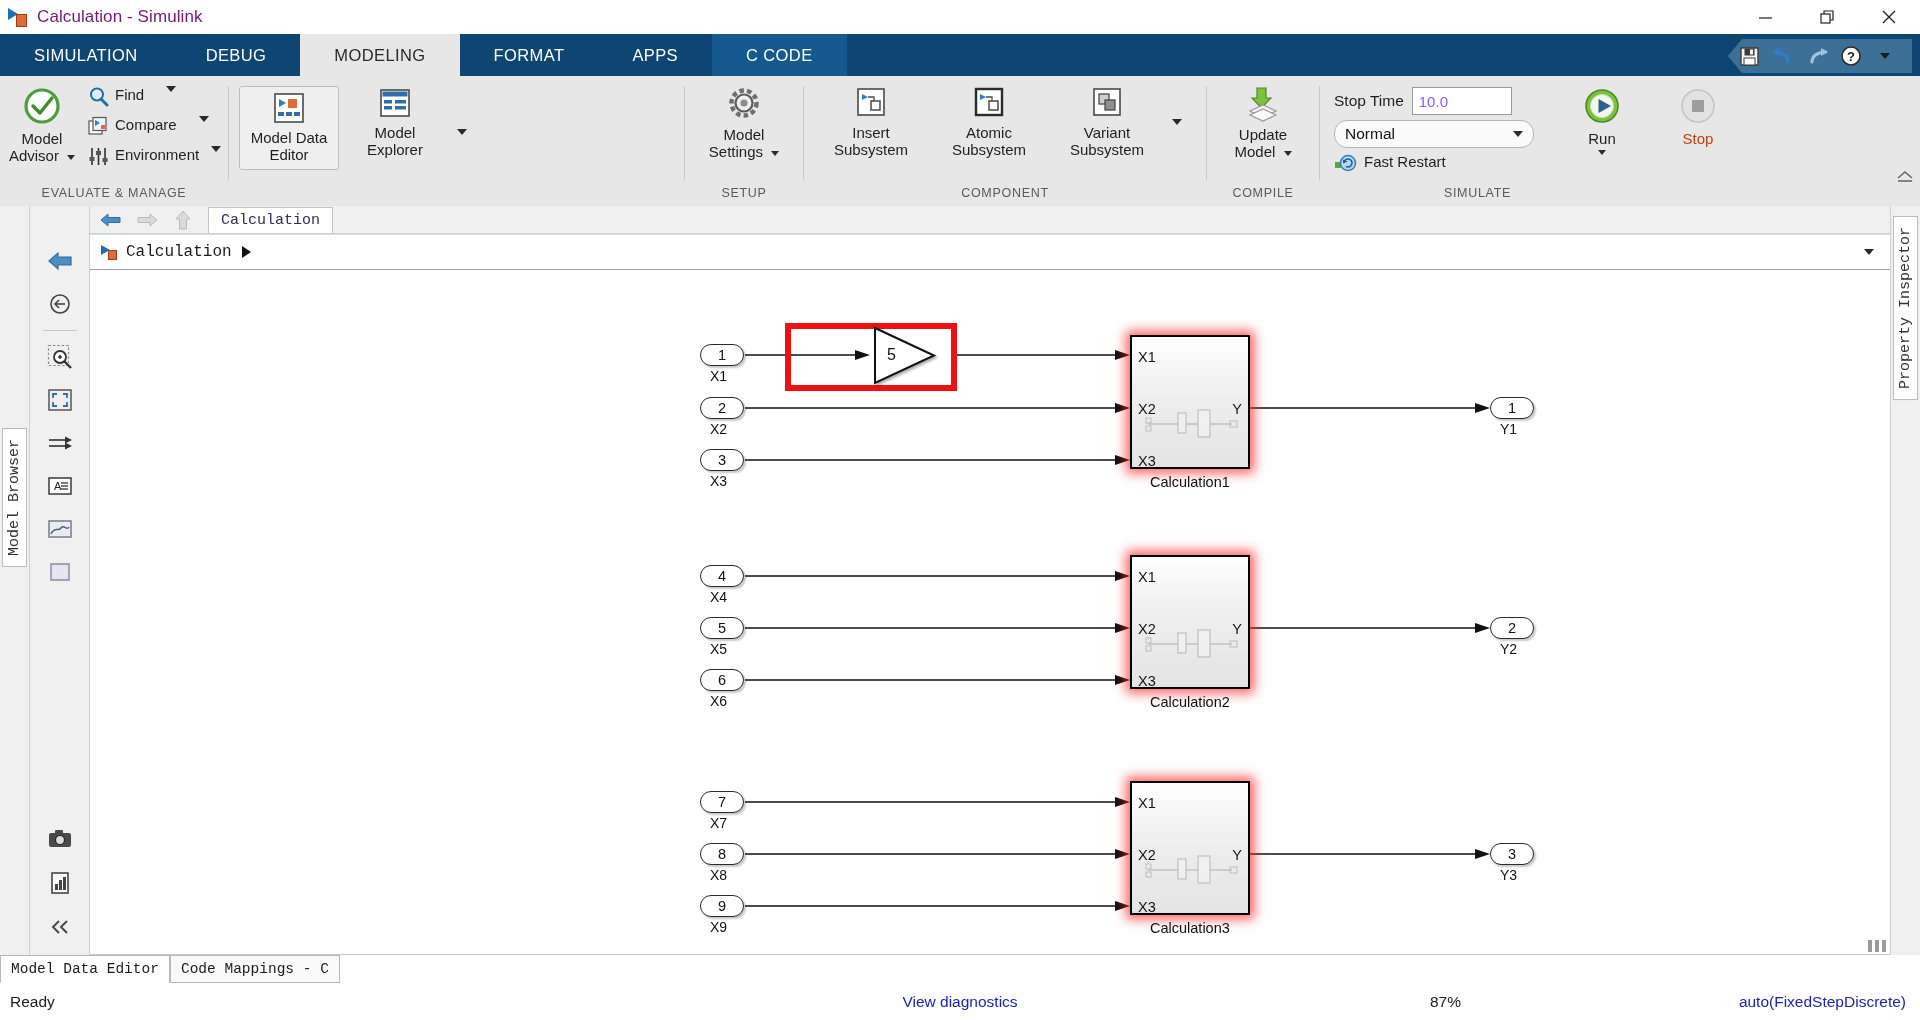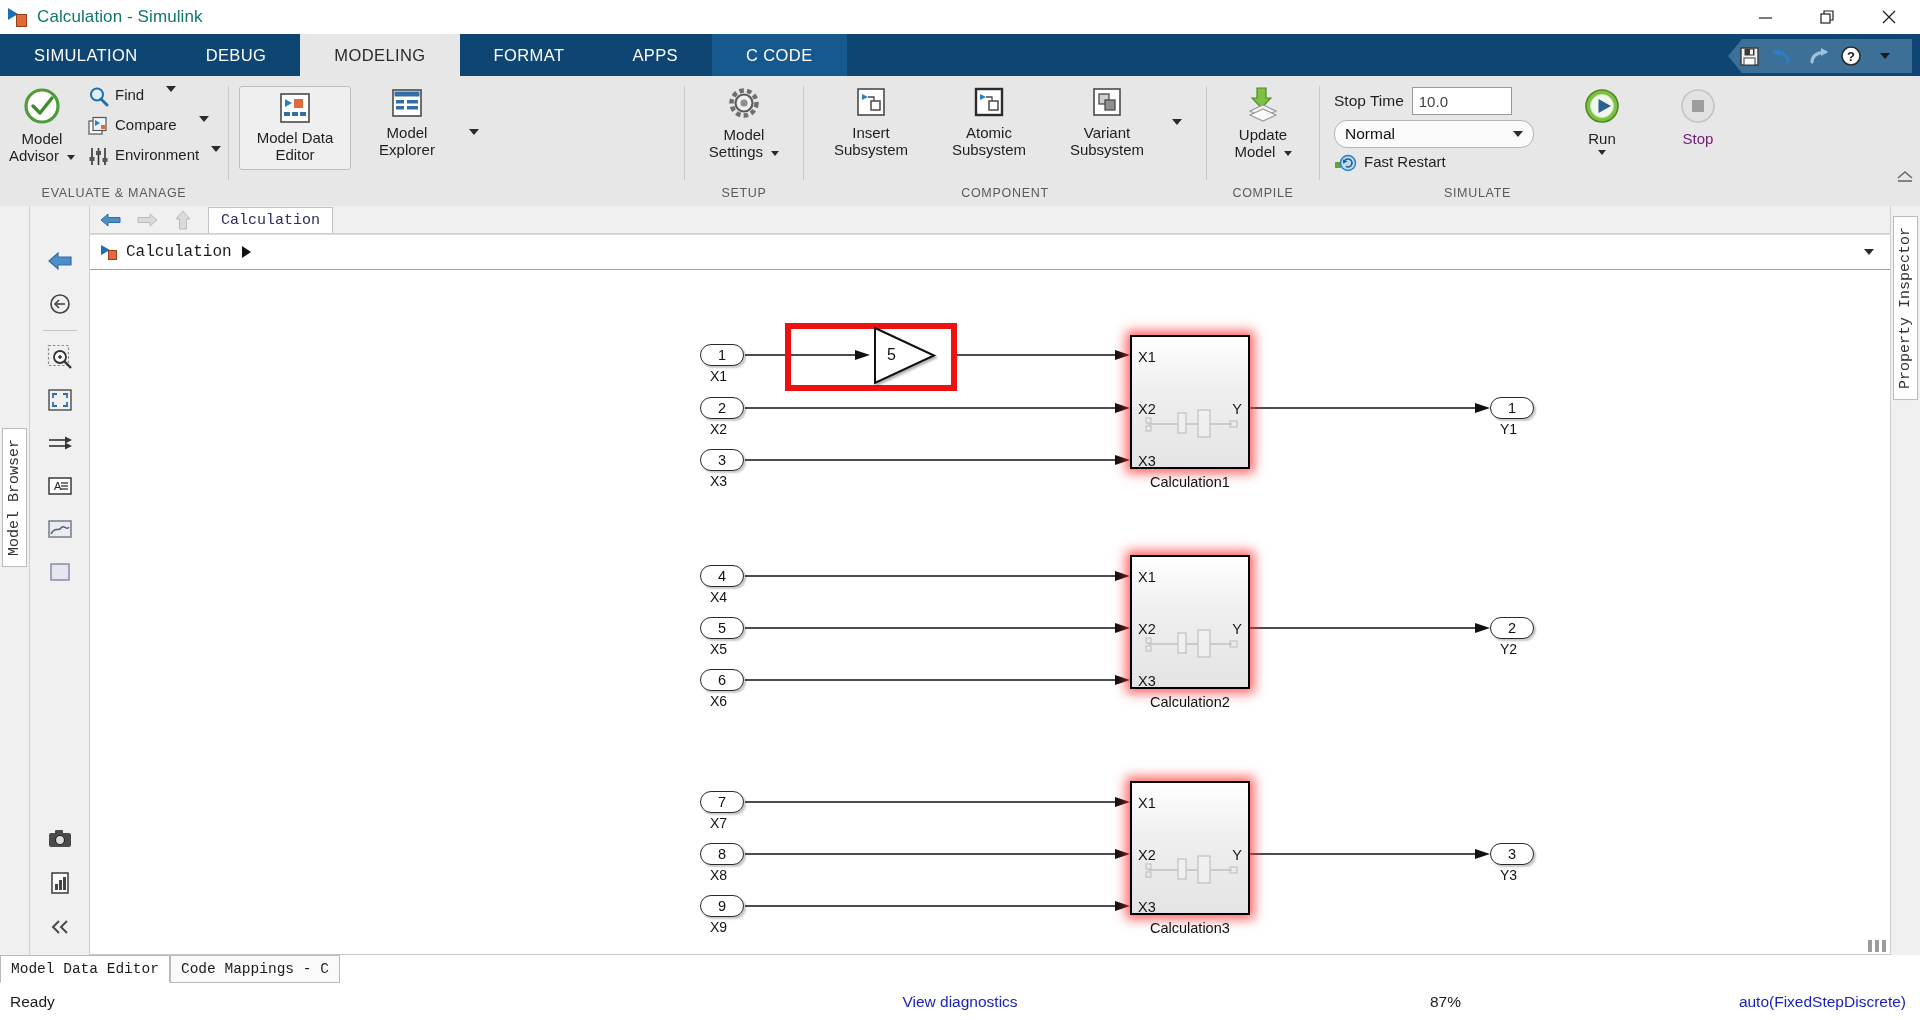--- a/index.html
+++ b/index.html
@@ -21,21 +21,21 @@
   }
   .title-icon .tri {
     position: absolute; left: 0; top: 2px; width: 0; height: 0;
     border-top: 6px solid transparent; border-bottom: 6px solid transparent;
     border-left: 10px solid #1a6fb5;
   }
   .title-icon .sq {
     position: absolute; left: 8px; top: 8px; width: 11px; height: 13px;
     background: #e06a3a; border: 1px solid #9c3f18;
   }
-  .title-text { font-size: 17px; color: #0f766e; letter-spacing: .1px; }
+  .title-text { font-size: 17px; color: #701a75; letter-spacing: .1px; }
   .win-ctrls { margin-left: auto; display: flex; height: 34px; }
   .win-btn {
     width: 62px; height: 34px; display: flex; align-items: center;
     justify-content: center; color: #202020;
   }
 
   
   .tabstrip {
     position: absolute; left: 0; top: 34px; width: 1920px; height: 42px;
     background: #0e4573; display: flex; align-items: flex-end;
@@ -72,21 +72,21 @@
   .sep { width: 1px; background: #c9c9c9; margin: 10px 0 26px 0; flex: none; }
 
   .bigbtn {
     width: 92px; display: flex; flex-direction: column; align-items: center;
     padding-top: 2px; cursor: default;
   }
   .bigbtn .lbl {
     font-size: 15px; color: #1f1f1f; text-align: center; line-height: 17px;
     margin-top: 4px;
   }
-  .bigbtn.disabled .lbl { color: #701a75; }
+  .bigbtn.disabled .lbl { color: #c2410c; }
 
   .smallrow {
     display: flex; height: 30px; padding: 0 6px 0 4px;
     font-size: 15px; color: #1f1f1f; gap: 6px;
   }
   .smallrow .txt { white-space: nowrap; }
   .caret { width: 0; height: 0; border-left: 5px solid transparent;
            border-right: 5px solid transparent; border-top: 6px solid #2b2b2b; }
   .caret.sm { border-left-width: 4px; border-right-width: 4px; border-top-width: 5px; }
 
@@ -98,21 +98,21 @@
   .grpexp {
     width: 22px; display: flex; align-items: center; justify-content: center;
     align-self: stretch; margin-bottom: 26px;
   }
 
   
   .fieldrow { display: flex; align-items: center; height: 30px; gap: 8px; margin-bottom: 4px; }
   .fieldlabel { font-size: 15.5px; color: #1f1f1f; }
   .textbox {
     width: 100px; height: 28px; border: 1px solid #9a9a9a; background: #fff;
-    font-size: 15px; color: #404040; padding: 0 6px; display: flex; align-items: center;
+    font-size: 15px; color: #8b5cf6; padding: 0 6px; display: flex; align-items: center;
   }
   .selbox {
     width: 200px; height: 28px; border: 1px solid #b5b5b5; border-radius: 13px;
     background: #fafafa; font-size: 15.5px; color: #111; padding: 0 10px;
     display: flex; align-items: center; margin-bottom: 5px;
   }
   .selbox .caret { margin-left: auto; }
 
   
   .mainrow { position: absolute; left: 0; top: 206px; width: 1920px; height: 749px; display: flex; }
@@ -347,21 +347,21 @@
           </div>
         </div>
       </div>
       <div class="rgroup-title">EVALUATE &amp; MANAGE</div>
     </div>
 
     <div class="sep"></div>
 
     <div class="rgroup" style="width:455px">
       <div class="rgroup-body" style="padding-left:10px">
-        <div class="bigbtn bigcard" style="width:112px">
+        <div class="bigbtn bigcard" style="width:100px">
           <svg width="36" height="34" viewBox="0 0 36 34">
             <rect x="4" y="3" width="28" height="28" fill="#fff" stroke="#4a4a4a" stroke-width="1.6"></rect>
             <polygon points="8,8 15,12 8,16" fill="#2c7fc4"></polygon>
             <rect x="17" y="8" width="9" height="9" fill="#e06a3a"></rect>
             <rect x="7" y="21" width="6" height="4" fill="#2f6ea8"></rect>
             <rect x="15" y="21" width="6" height="4" fill="#2f6ea8"></rect>
             <rect x="23" y="21" width="6" height="4" fill="#2f6ea8"></rect>
           </svg>
           <div class="lbl">
             <span>Model Data</span><br>

